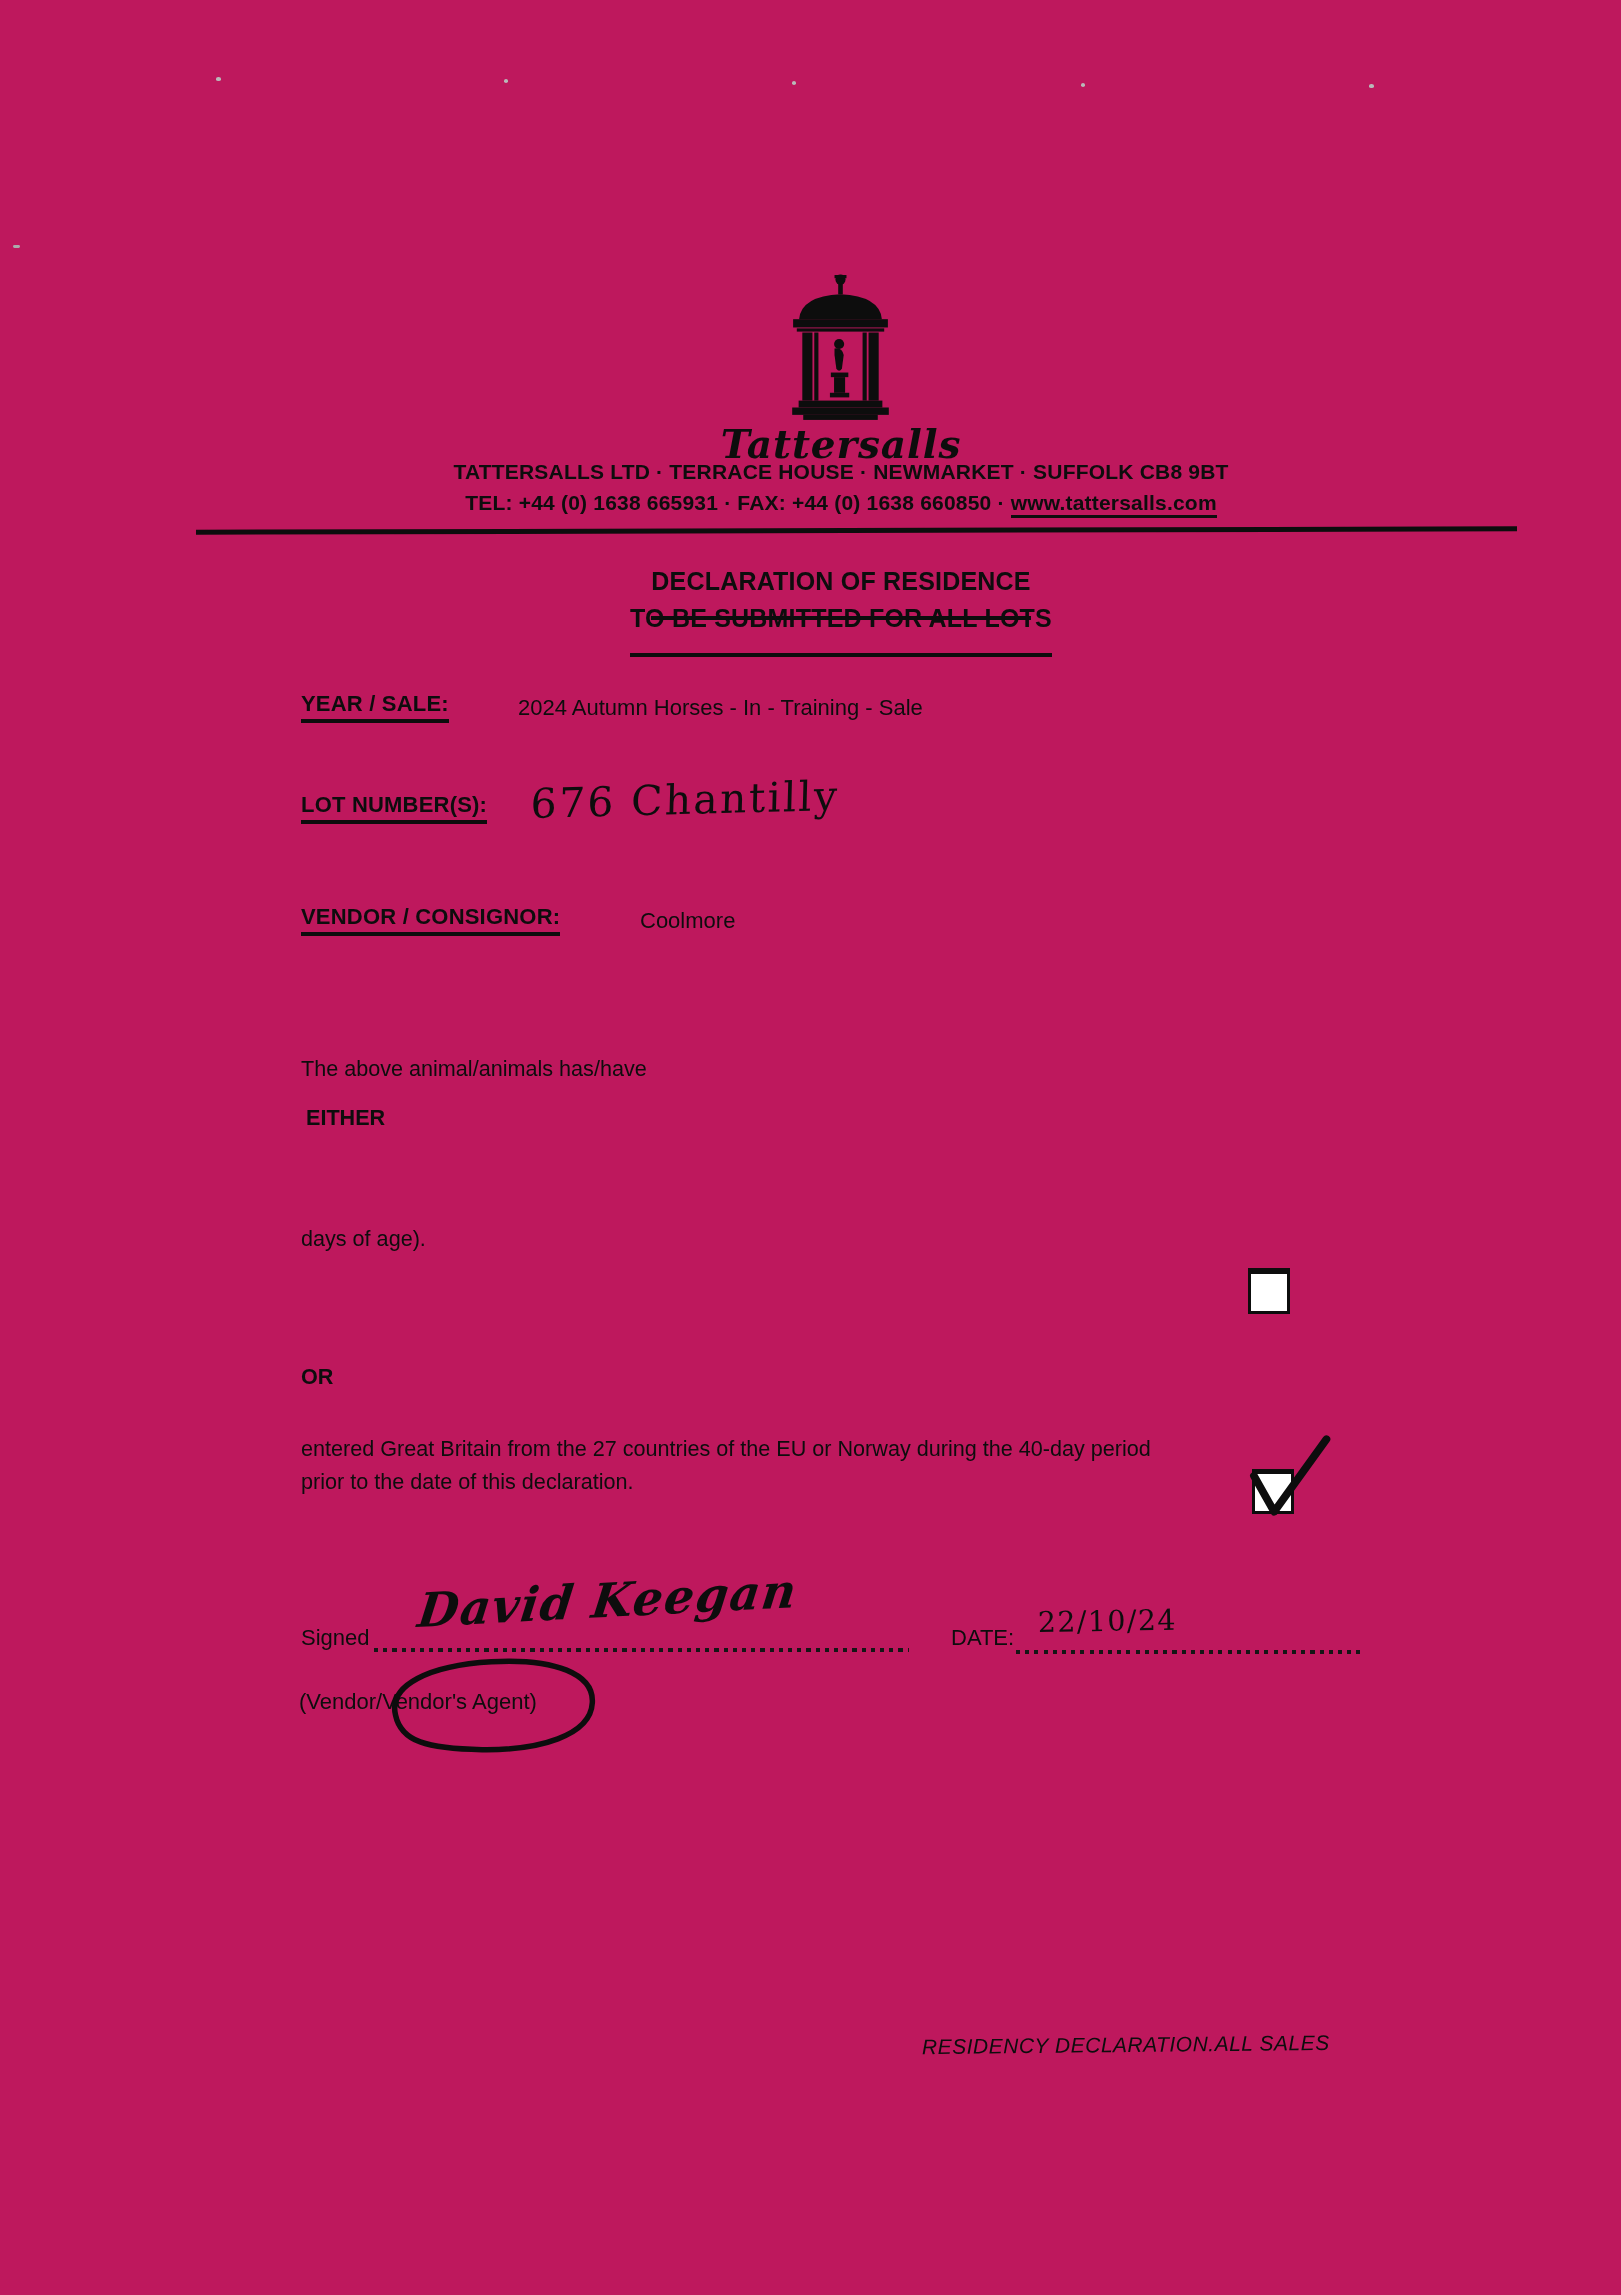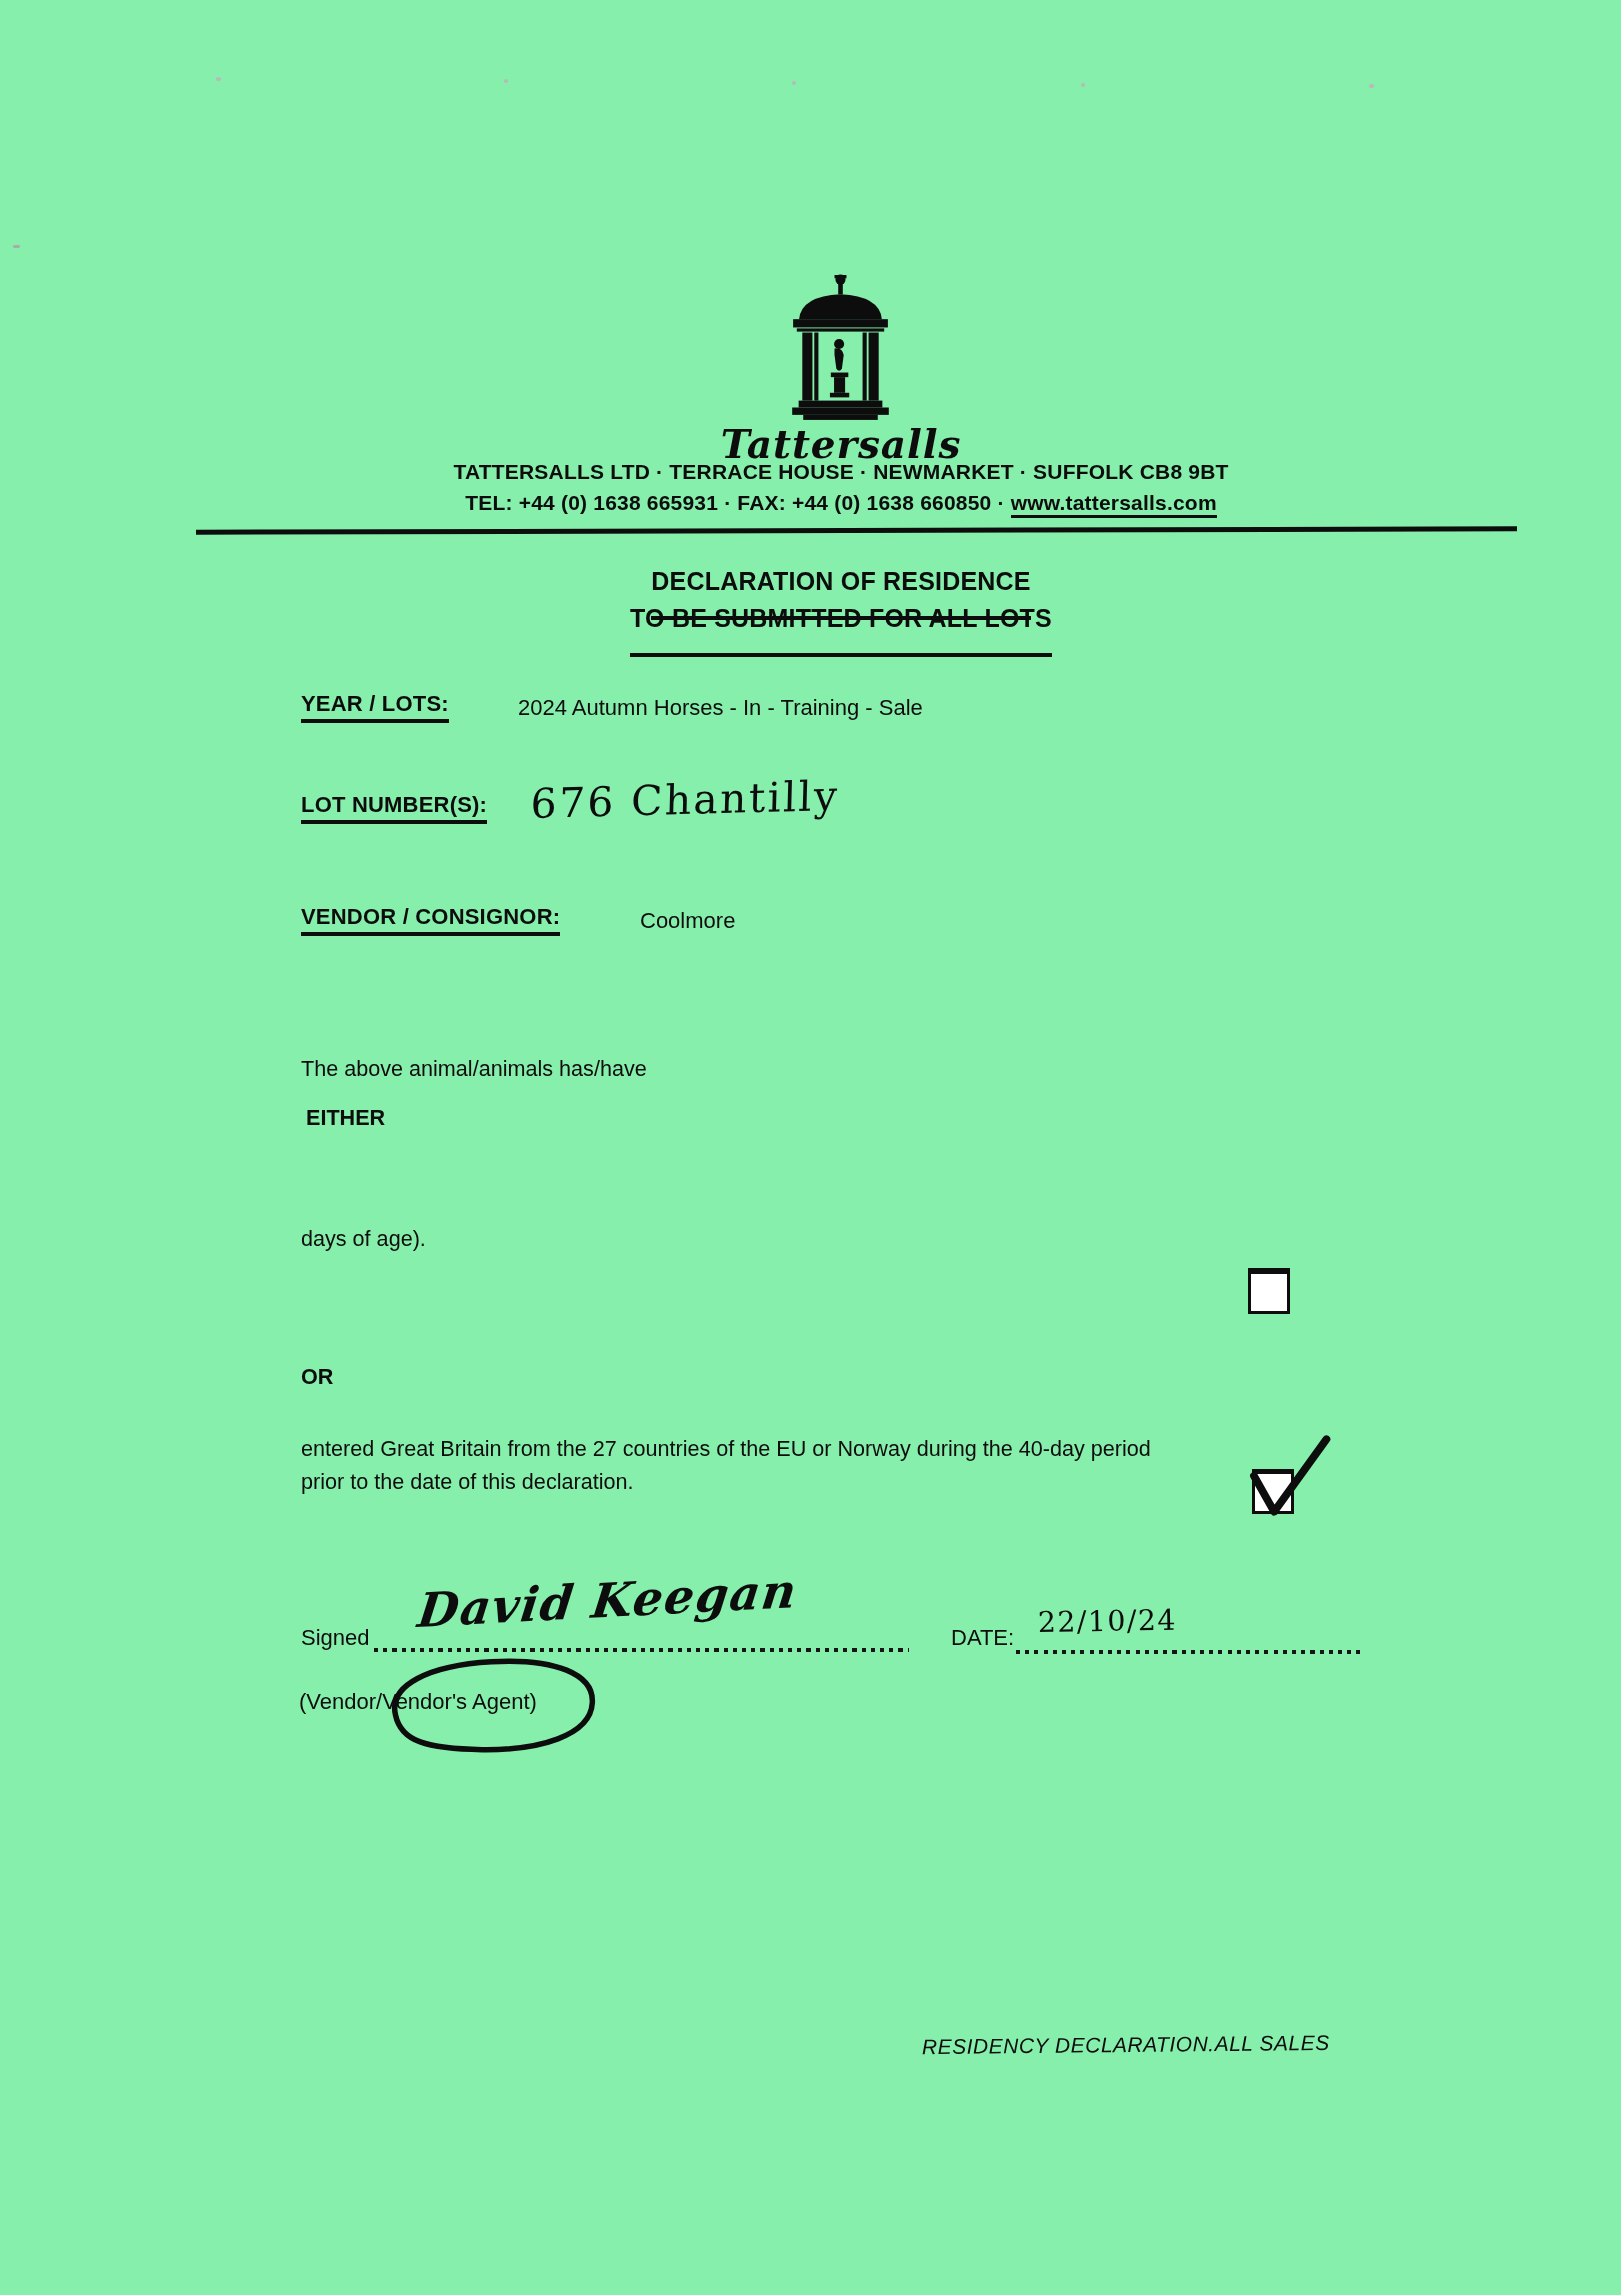--- a/index.html
+++ b/index.html
@@ -1,19 +1,19 @@
 <!DOCTYPE html>
 <html style="font-size:7.3px"><head>
 <meta charset="utf-8">
 <style>
   html,body { margin:0; padding:0; background:#ffffff; }
   .sheet {
     position:relative;
     width:1622px; height:2295px;
-    background:#86efac;
+    background:#be185d;
     font-family:"Liberation Sans", sans-serif;
     color:#0d0d0d;
     overflow:hidden;
   }
   .abs { position:absolute; }
   .logo-wrap { position:absolute; left:783px; top:274px; width:115px; height:152px; }
   .brand {
     position:absolute; left:60px; top:421px; width:1562px; text-align:center;
     font-family:"DejaVu Serif", serif; font-style:italic; font-weight:bold;
     font-size:39px; letter-spacing:0.9px;
@@ -132,21 +132,21 @@
 
   <div class="brand">Tattersalls</div>
   <div class="addr">TATTERSALLS LTD · TERRACE HOUSE · NEWMARKET · SUFFOLK CB8 9BT</div>
   <div class="telline"><span>TEL: +44 (0) 1638 665931 · FAX: +44 (0) 1638 660850 · </span><span class="weblink">www.tattersalls.com</span></div>
   <div class="rule"></div>
 
   <div class="title-line" style="top:567px;"><span class="u">DECLARATION OF RESIDENCE</span></div>
   <div class="title-line" style="top:604px;"><span class="u">TO BE SUBMITTED FOR ALL LOTS</span></div>
 
   <div class="abs" style="left:301px;top:691px;">
-    <span class="flabel">YEAR / LOTS:</span>
+    <span class="flabel">YEAR / SALE:</span>
   </div>
   <div class="abs fvalue" style="left:518px;top:695px;">2024 Autumn Horses - In - Training - Sale</div>
 
   <div class="abs" style="left:301px;top:792px;">
     <span class="flabel">LOT NUMBER(S):</span>
   </div>
   <div class="abs hw-lot" style="left:530px;top:780px;">676 Chantilly</div>
 
   <div class="abs" style="left:301px;top:904px;">
     <span class="flabel">VENDOR / CONSIGNOR:</span>

